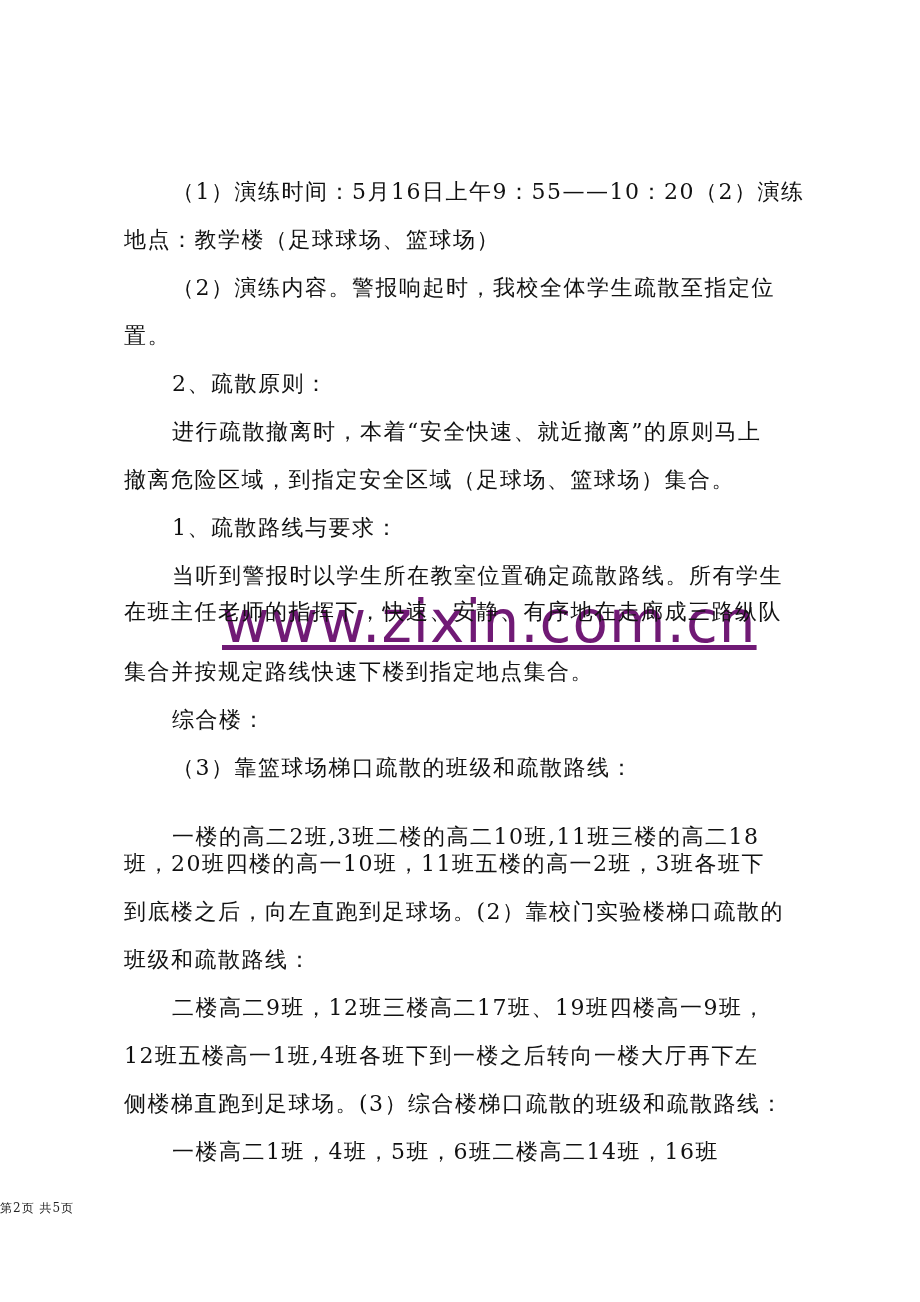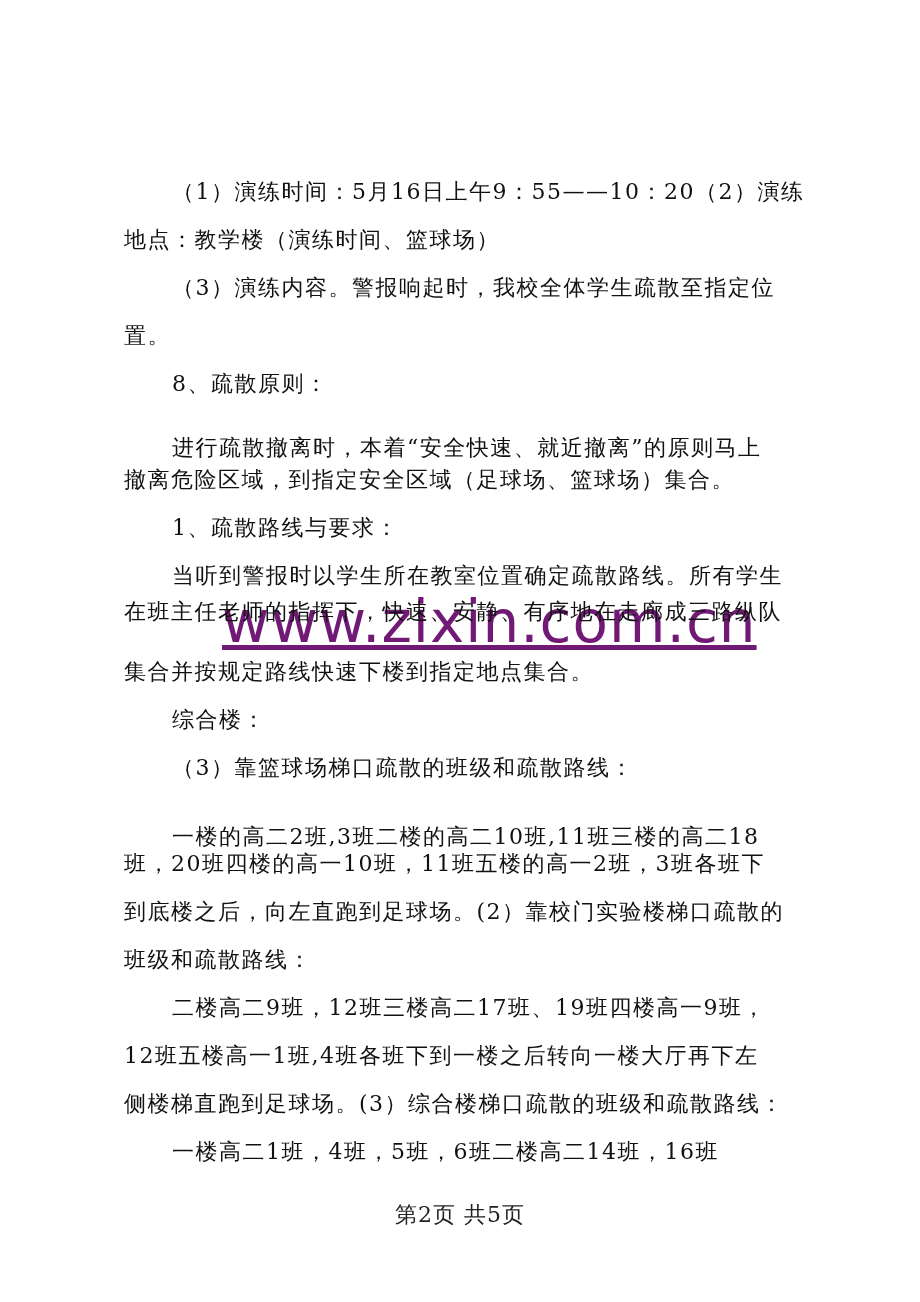--- a/index.html
+++ b/index.html
@@ -50,40 +50,40 @@
       pointer-events: none;
       z-index: 0;
       text-decoration: underline;
     }
     .text-layer { position: relative; z-index: 1; }
     .footer {
       position: absolute;
       top: 1200px;
       left: 0;
       width: 920px;
-      text-align: center;
-      font-size: 22px;
+      text-align: left;
+      font-size: 12px;
       color: #222222;
       letter-spacing: 1px;
     }
   </style>
 </head>
 <body>
 
 <div class="page">
 
   <div class="watermark">www.zixin.com.cn</div>
 
   <div class="content text-layer">
     <div class="line indent" style="top:0px">（1）演练时间：5月16日上午9：55——10：20（2）演练</div>
-    <div class="line" style="top:48px">地点：教学楼（演练时间、篮球场）</div>
-    <div class="line indent" style="top:96px">（3）演练内容。警报响起时，我校全体学生疏散至指定位</div>
+    <div class="line" style="top:48px">地点：教学楼（足球球场、篮球场）</div>
+    <div class="line indent" style="top:96px">（2）演练内容。警报响起时，我校全体学生疏散至指定位</div>
     <div class="line" style="top:144px">置。</div>
-    <div class="line indent" style="top:192px">8、疏散原则：</div>
-    <div class="line indent" style="top:256px">进行疏散撤离时，本着“安全快速、就近撤离”的原则马上</div>
+    <div class="line indent" style="top:192px">2、疏散原则：</div>
+    <div class="line indent" style="top:240px">进行疏散撤离时，本着“安全快速、就近撤离”的原则马上</div>
     <div class="line" style="top:288px">撤离危险区域，到指定安全区域（足球场、篮球场）集合。</div>
     <div class="line indent" style="top:336px">1、疏散路线与要求：</div>
     <div class="line indent" style="top:384px">当听到警报时以学生所在教室位置确定疏散路线。所有学生</div>
     <div class="line" style="top:420px">在班主任老师的指挥下，快速、安静、有序地在走廊成三路纵队</div>
     <div class="line" style="top:480px">集合并按规定路线快速下楼到指定地点集合。</div>
     <div class="line indent" style="top:528px">综合楼：</div>
     <div class="line indent" style="top:576px">（3）靠篮球场梯口疏散的班级和疏散路线：</div>
     <div class="line indent" style="top:645px">一楼的高二2班,3班二楼的高二10班,11班三楼的高二18</div>
     <div class="line" style="top:672px">班，20班四楼的高一10班，11班五楼的高一2班，3班各班下</div>
     <div class="line" style="top:720px">到底楼之后，向左直跑到足球场。(2）靠校门实验楼梯口疏散的</div>

